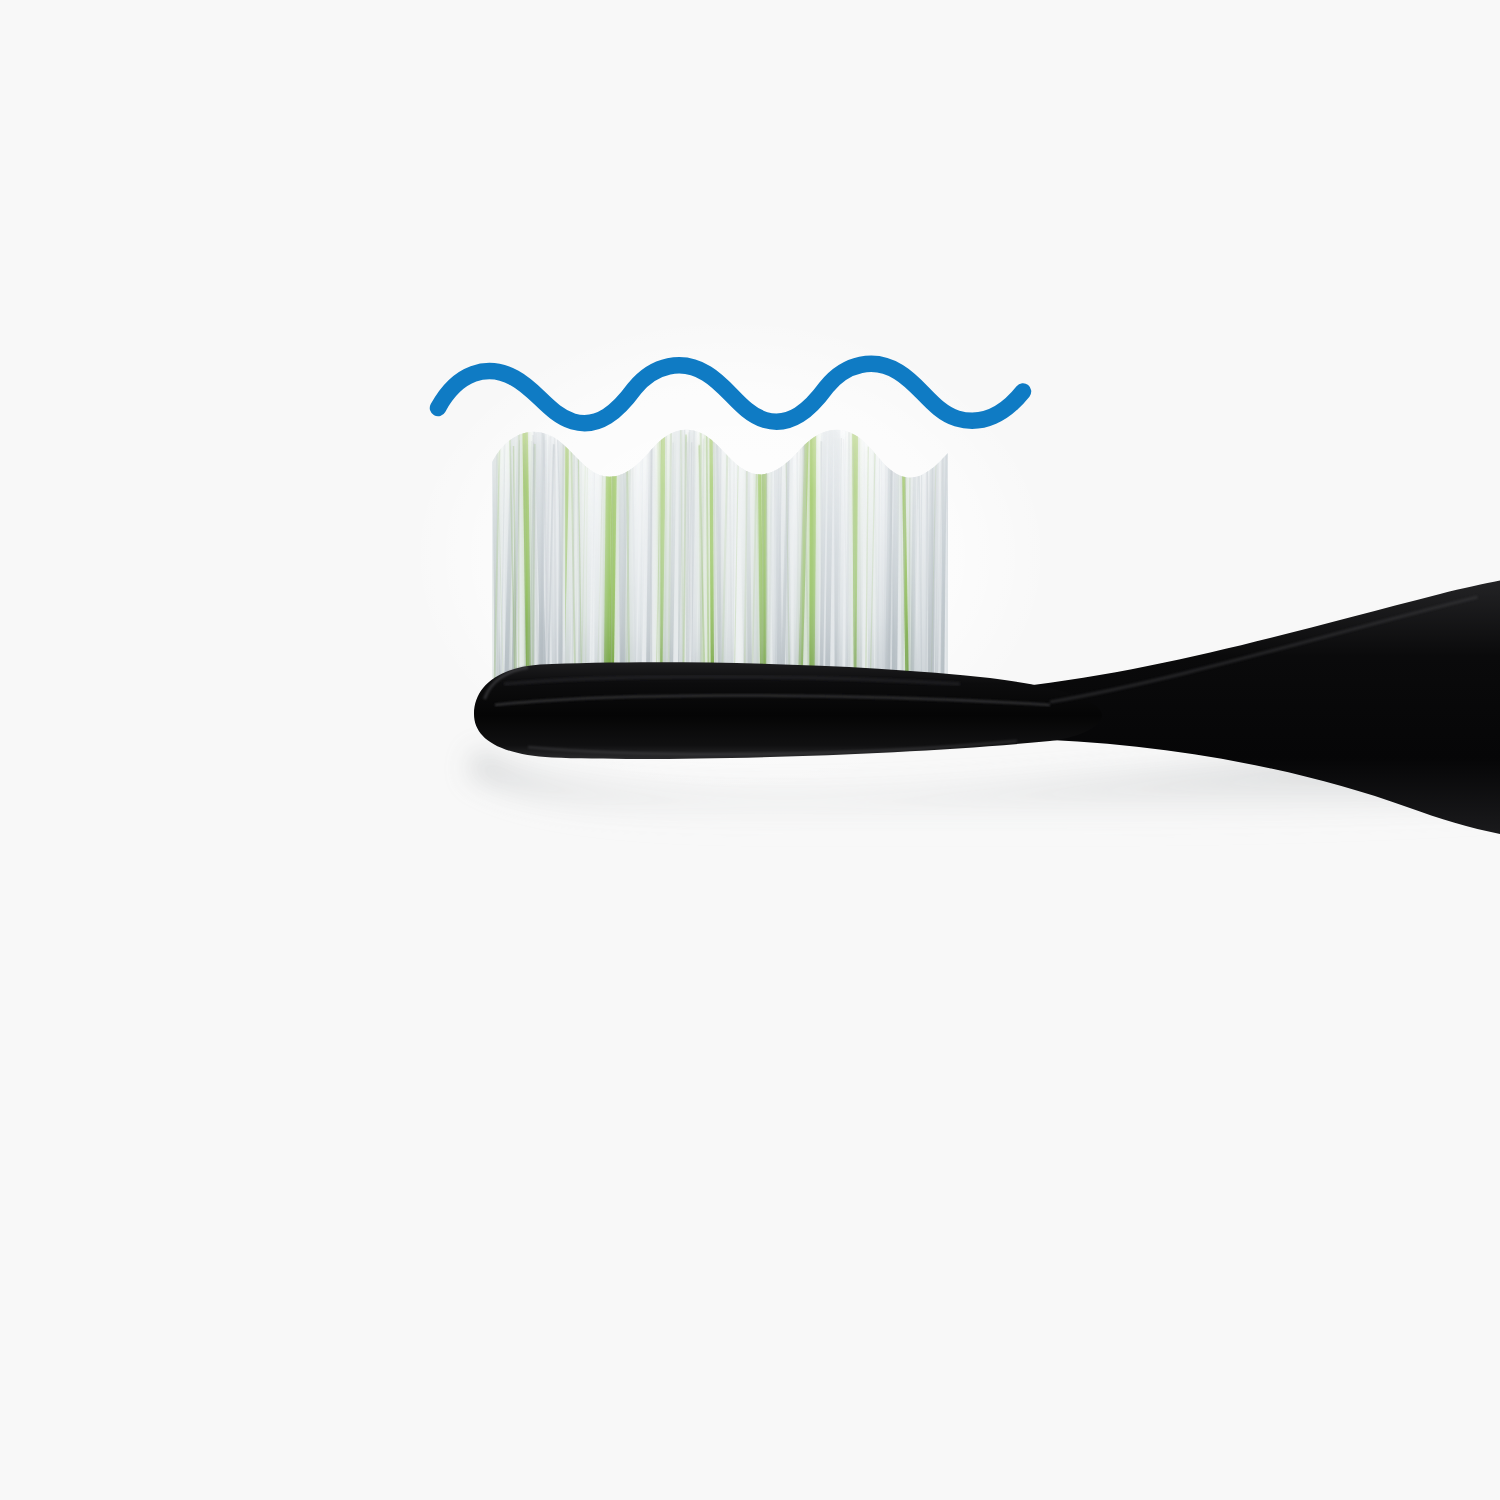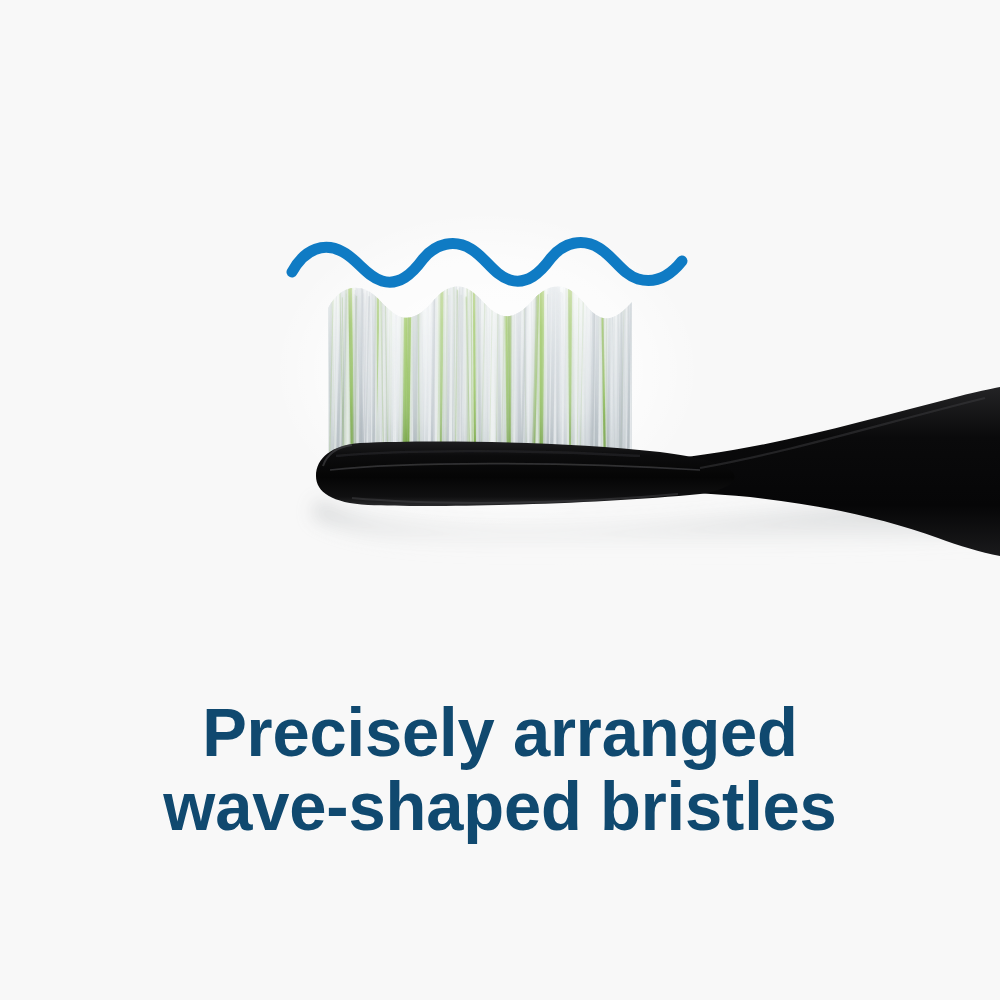--- a/index.html
+++ b/index.html
@@ -416,18 +416,14 @@
       <path d="M330,470 C 400,462 560,461 700,470" fill="none" stroke="#3a3a3d" stroke-width="1.6" opacity="0.8" filter="url(#tinyBlur)"></path>
       <path d="M336,456 C 400,450 520,449 640,456" fill="none" stroke="#2b2b2e" stroke-width="2.4" opacity="0.55" filter="url(#tinyBlur)"></path>
       <path d="M352,498 C 430,505 560,505 678,494" fill="none" stroke="#58585c" stroke-width="1.8" opacity="0.35" filter="url(#tinyBlur)"></path>
 
       <path d="M323,466 C 327,454 338,447 352,445" fill="none" stroke="#5c5c60" stroke-width="2" opacity="0.45" filter="url(#tinyBlur)"></path>
 
       <path d="M700,468 C 790,452 880,424 985,398" fill="none" stroke="#3d3d40" stroke-width="2.2" opacity="0.5" filter="url(#tinyBlur)"></path>
     </svg>
   </div>
 
-  <div class="caption">
-    <span class="caption-line">Precisely arranged</span>
-    <span class="caption-line">wave-shaped bristles</span>
-  </div>
 
 </div>
 
 </body></html>

